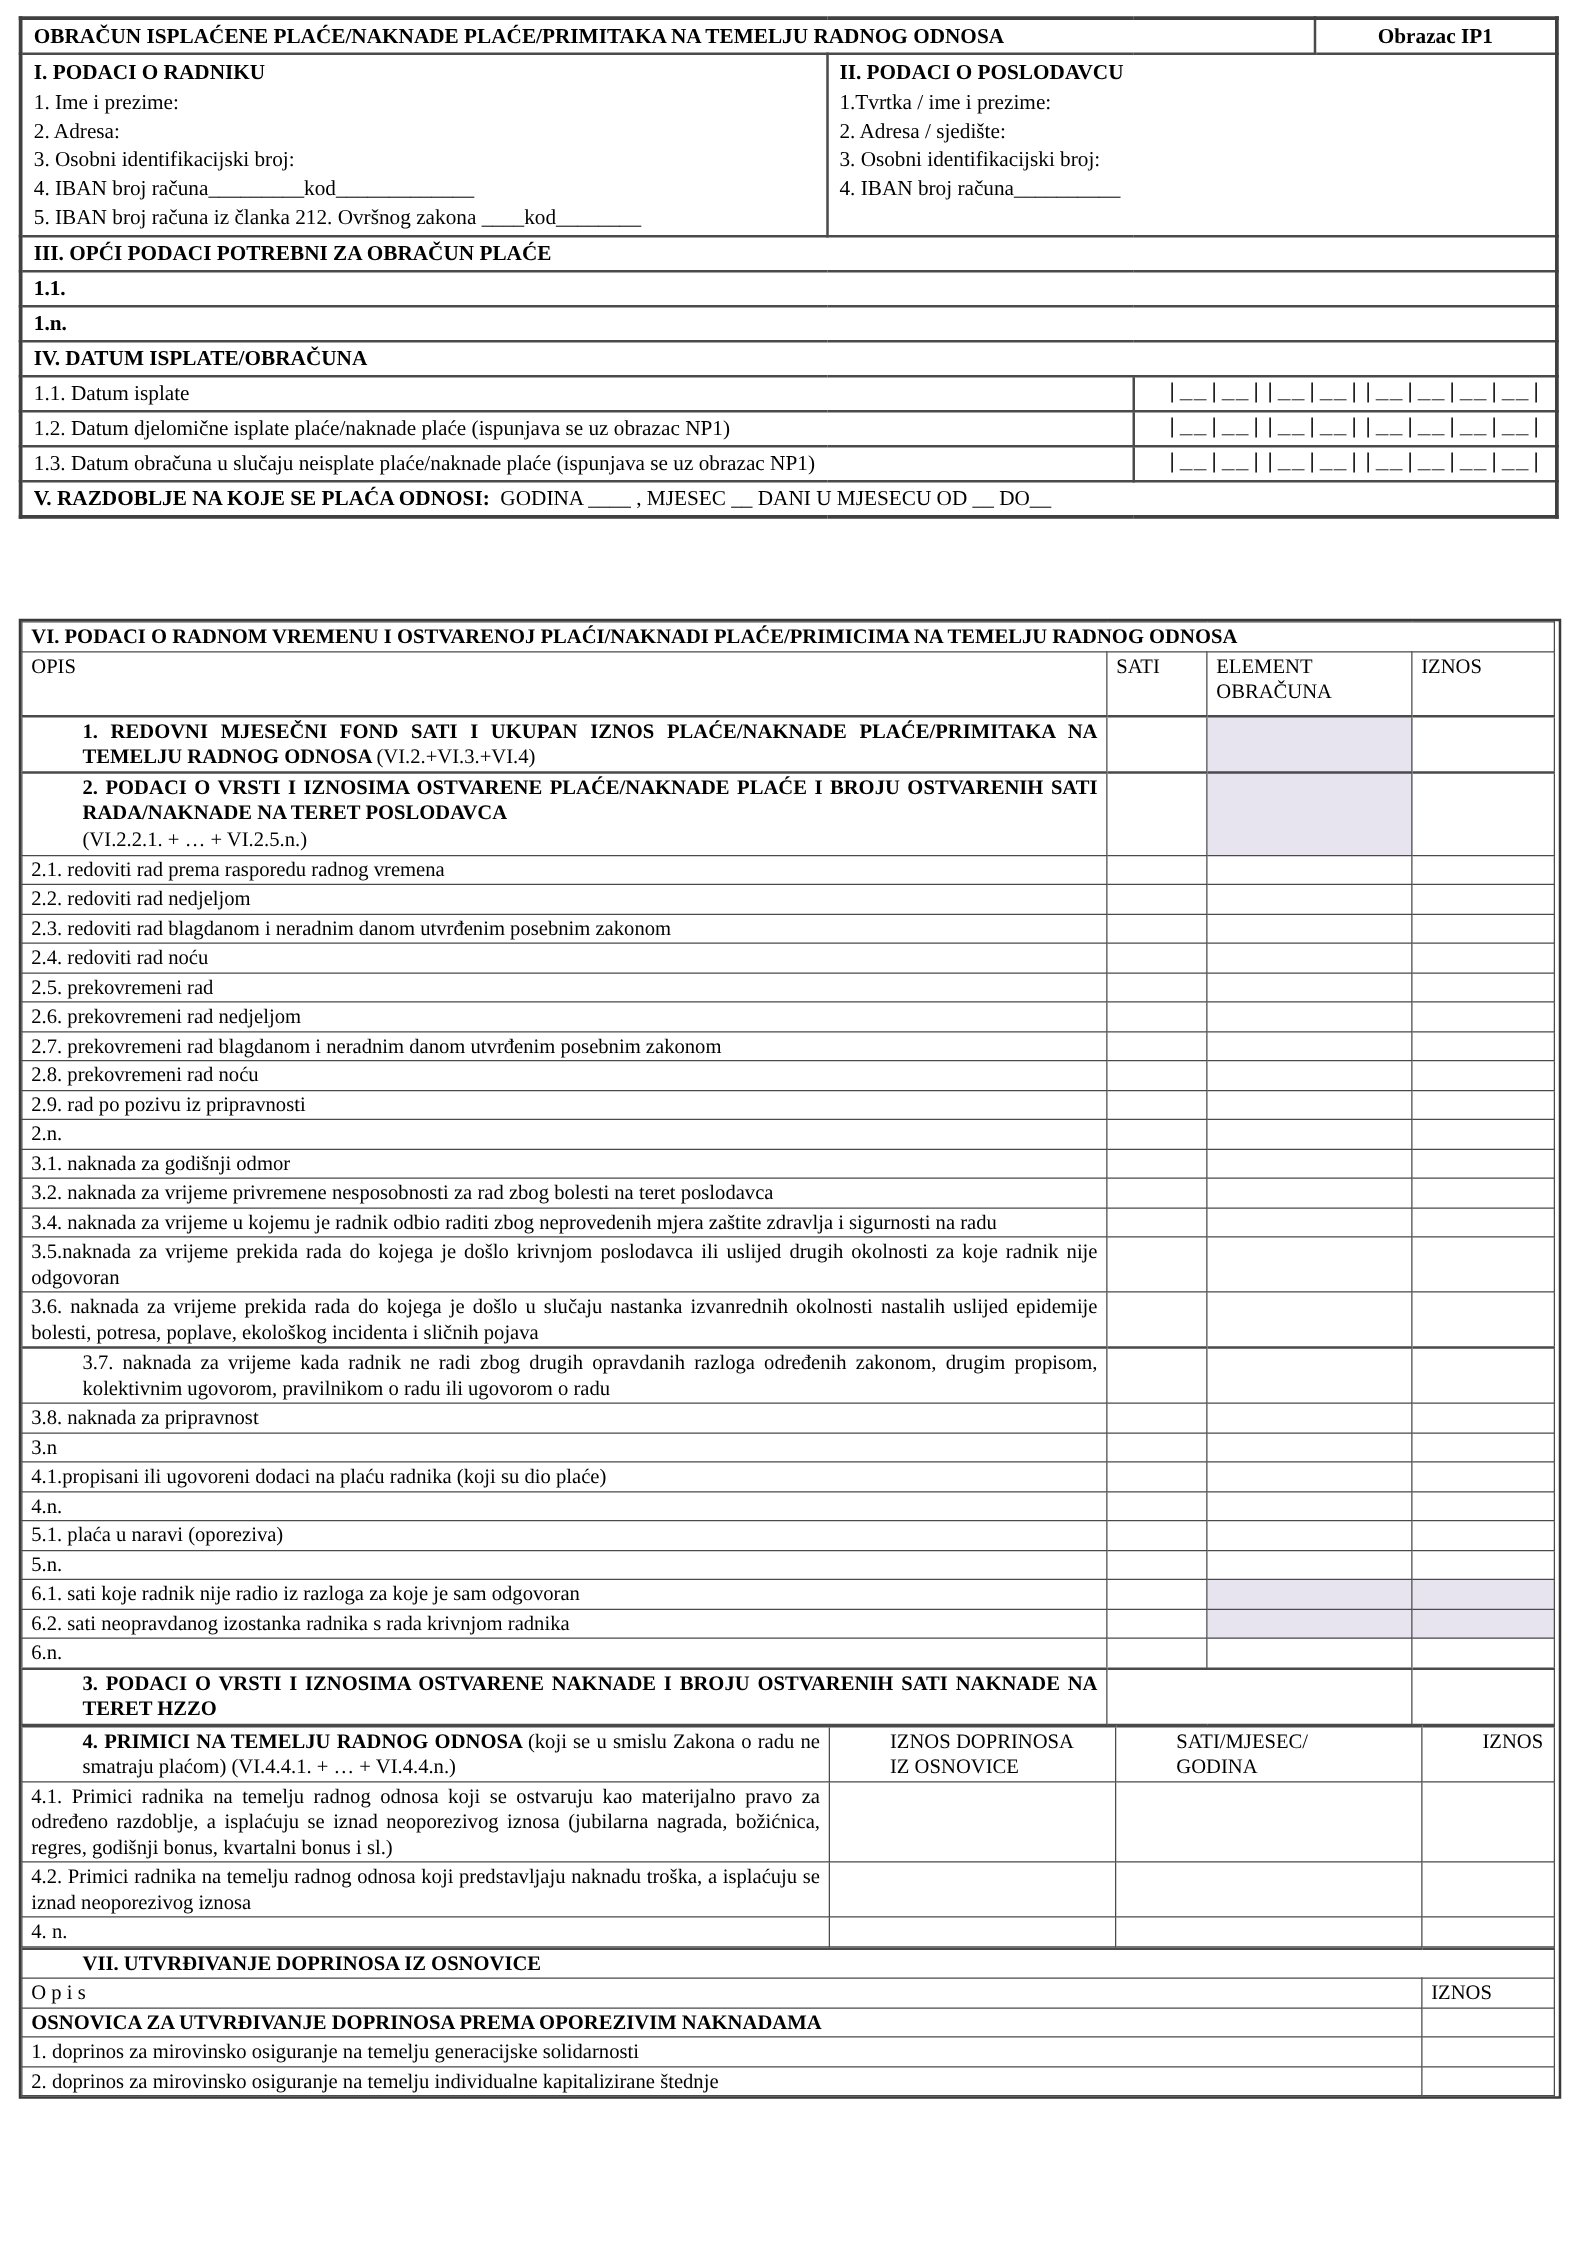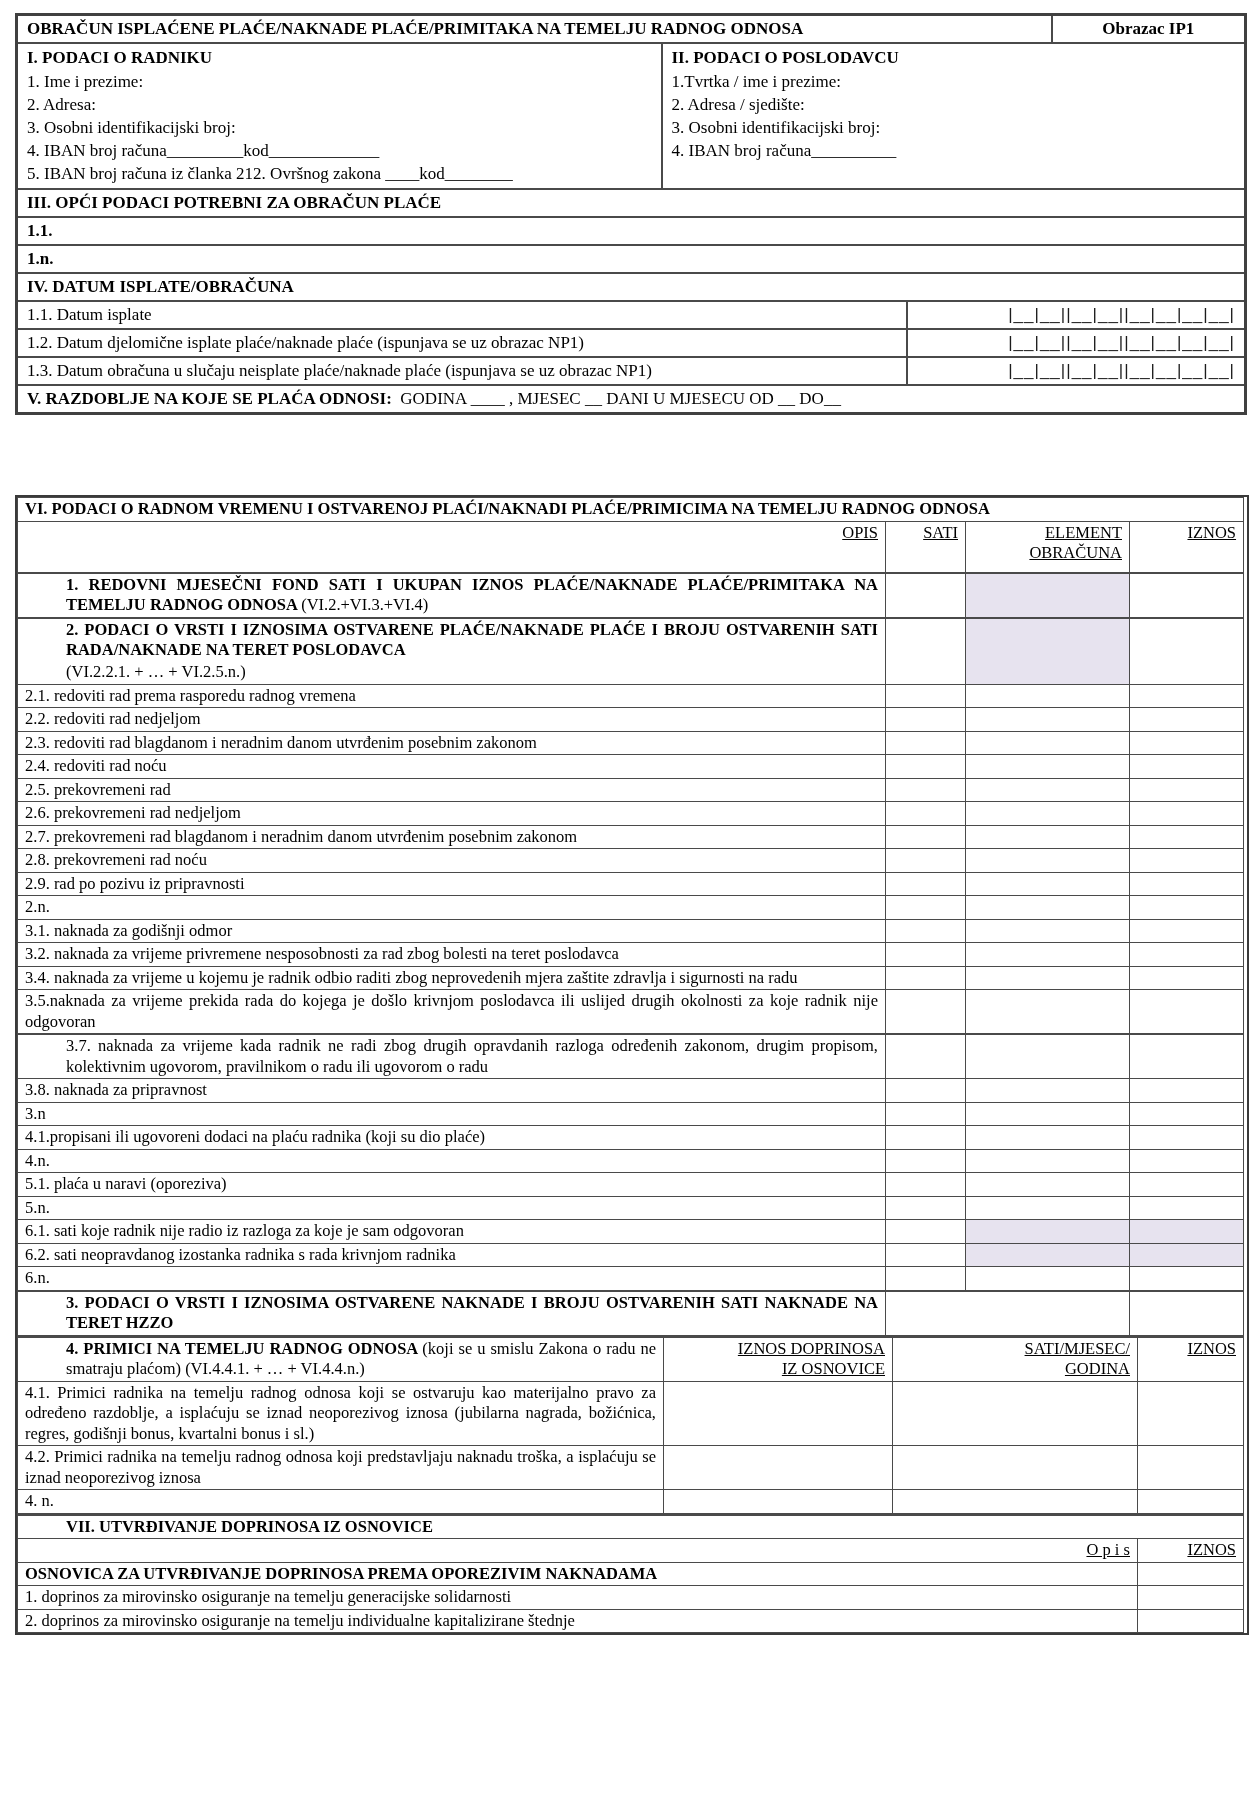--- a/index.html
+++ b/index.html
@@ -8,29 +8,29 @@
   .page{padding:13px 14px 0 15px;}
   table{border-collapse:collapse;table-layout:fixed;width:1230px;}
   
   .tt{border:3px solid #404040;}
   .tt td{border:2px solid #4a4a4a;padding:2px 9px;font-size:17px;line-height:22px;vertical-align:top;}
   .title-cell{font-size:18px;line-height:24px;padding-top:4px;padding-bottom:4px;}
   .obrazac{text-align:center;vertical-align:middle;font-size:18px;}
   .party div{margin:1px 0;}
   .party .sec-t{margin-bottom:2px;}
   .sechead{font-size:17.5px;}
-  .datecell{text-align:right;padding-right:28px;font-family:Liberation Sans, sans-serif;
+  .datecell{text-align:right;padding-right:28px;font-family:Liberation Mono, monospace;
             font-size:15px;letter-spacing:1px;color:#1c1c1c;vertical-align:middle;}
   
   .bb{margin-top:80px;border:2px solid #3a3a3a;width:1230px;}
   .bb table{width:1226px;}
   .bb td{border:1px solid #4a4a4a;padding:1px 7px;font-size:16.5px;line-height:20.5px;vertical-align:top;}
   .bb .sec td{border-top-width:2px;padding-left:48px;}
   .ttl{font-size:17.5px;line-height:26px;}
-  .ch{text-align:right;vertical-align:middle;white-space:pre-line;text-decoration:underline;}
+  .ch{text-align:left;vertical-align:middle;white-space:pre-line;}
   .big{line-height:27px;}
   .just{text-align:justify;}
   .b{font-weight:bold;}
   .sh{background:var(--shade,#e7e3ef);}
   .cell{min-width:10px;}
 </style>
 </head>
 <body>
 
 <div class="page">
@@ -209,20 +209,26 @@
             <td class="cell"></td>
             <td class="cell"></td>
             <td class="cell"></td>
           </tr>
       <tr>
             <td class="just">3.5.naknada za vrijeme prekida rada do kojega je došlo krivnjom poslodavca ili uslijed drugih okolnosti za koje radnik nije odgovoran</td>
             <td class="cell"></td>
             <td class="cell"></td>
             <td class="cell"></td>
           </tr>
+      <tr>
+            <td class="just">3.6. naknada za vrijeme prekida rada do kojega je došlo u slučaju nastanka izvanrednih okolnosti nastalih uslijed epidemije bolesti, potresa, poplave, ekološkog incidenta i sličnih pojava</td>
+            <td class="cell"></td>
+            <td class="cell"></td>
+            <td class="cell"></td>
+          </tr>
       <tr class="sec">
             <td class="just">3.7. naknada za vrijeme kada radnik ne radi zbog drugih opravdanih razloga određenih zakonom, drugim propisom, kolektivnim ugovorom, pravilnikom o radu ili ugovorom o radu</td>
             <td class="cell"></td>
             <td class="cell"></td>
             <td class="cell"></td>
           </tr>
       <tr>
             <td>3.8. naknada za pripravnost</td>
             <td class="cell"></td>
             <td class="cell"></td>

